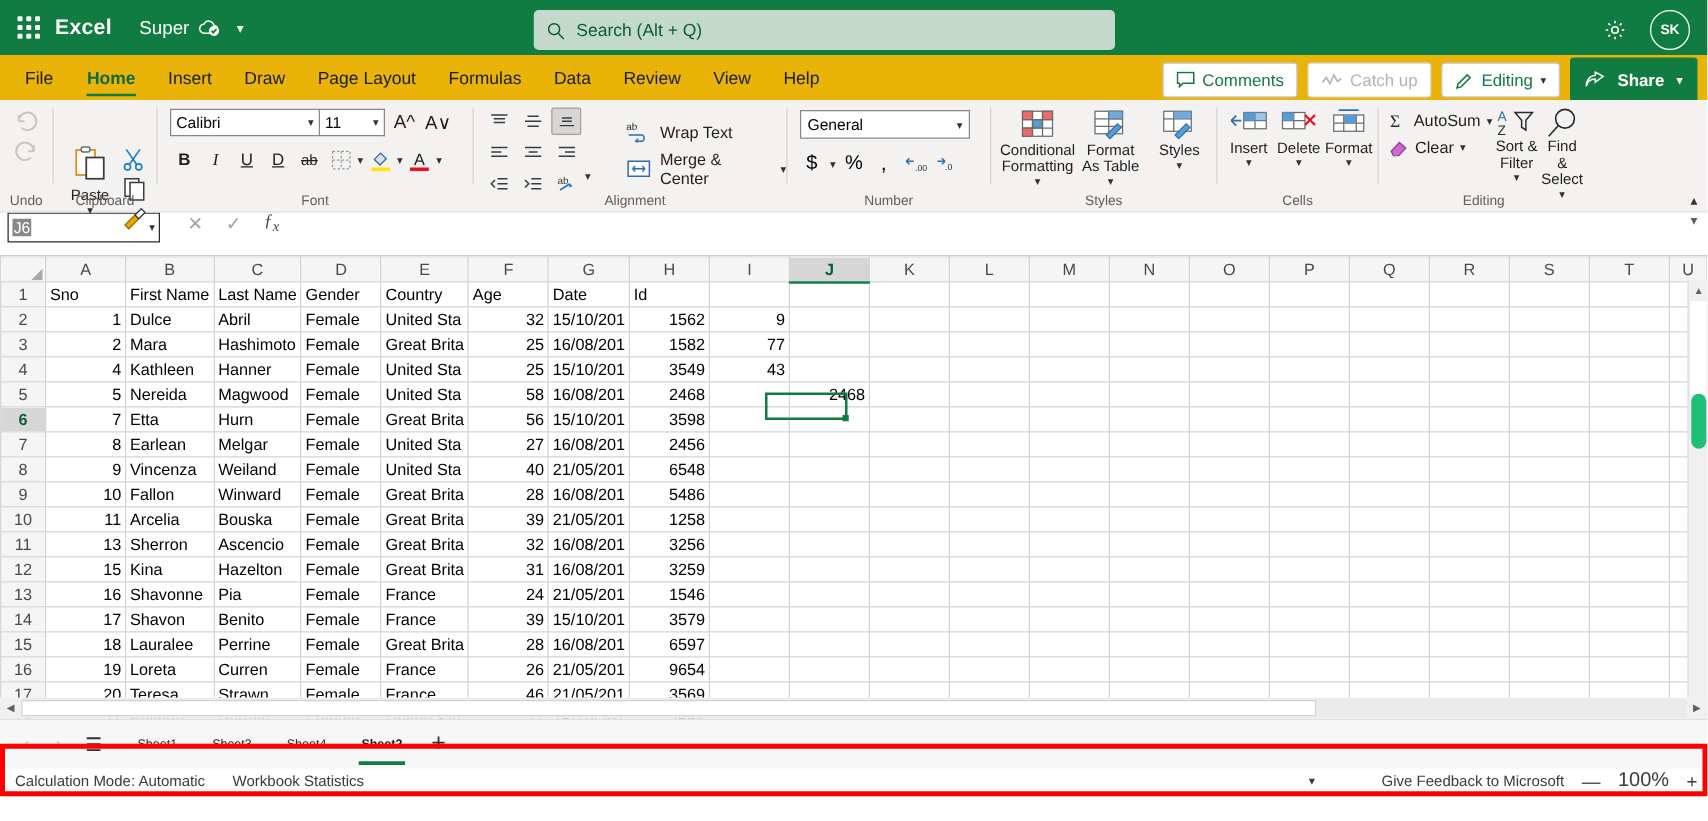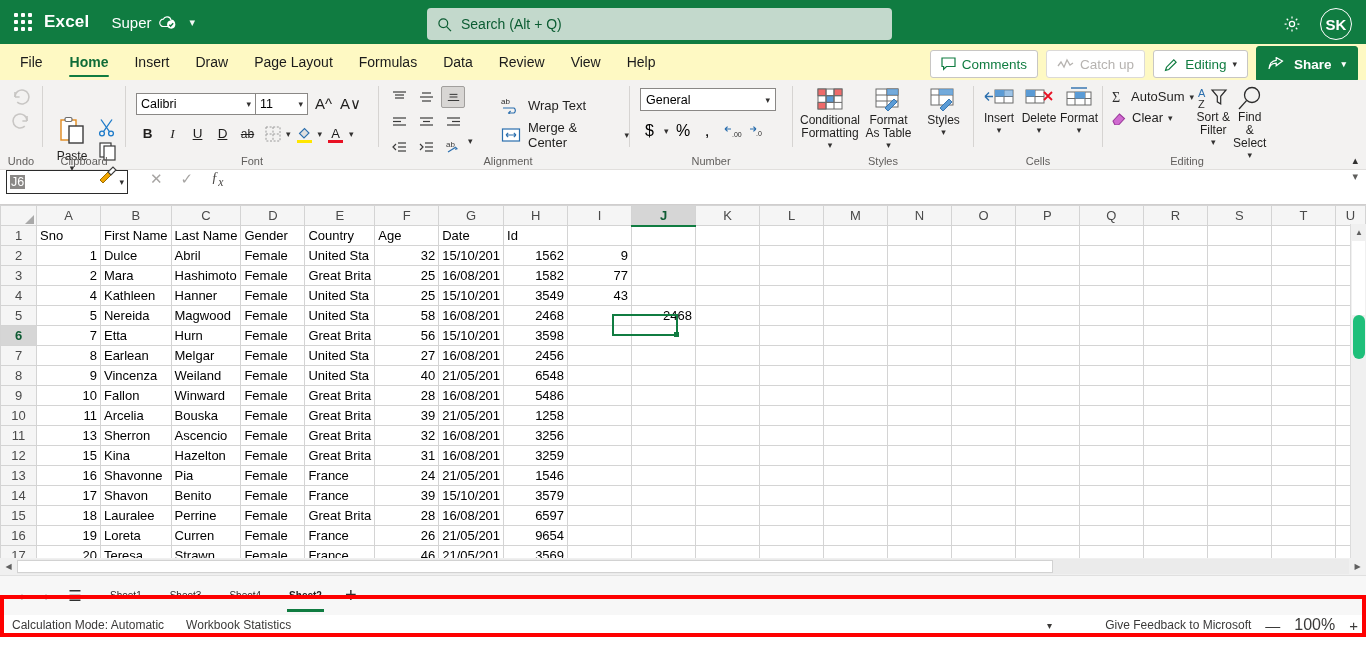--- a/index.html
+++ b/index.html
@@ -33,26 +33,26 @@
     background: #c3d9cc; border-radius: 4px; display: flex; align-items: center;
     padding: 0 10px; cursor: text;
   }
   .searchbox .mag { margin-right: 9px; }
   .search-ph { color: #0b5c32; font-size: 14px; }
   .tb-right { position: absolute; right: 0; top: 0; height: 48px; display: flex; align-items: center; }
   .gear { margin-right: 18px; cursor: pointer; }
   .avatar {
     width: 32px; height: 32px; border-radius: 50%; border: 1.5px solid #ffffff;
     display: flex; align-items: center; justify-content: center;
-    font-size: 15px; font-weight: bold; margin-right: 14px; cursor: pointer;
+    font-size: 11px; font-weight: bold; margin-right: 14px; cursor: pointer;
   }
 
   
   .ribbon-tabs {
-    height: 36px; background: #fef9c3; display: flex; align-items: stretch;
+    height: 36px; background: #eab308; display: flex; align-items: stretch;
     position: relative; border-bottom: 0;
   }
   .rtab {
     padding: 0 13px; display: flex; align-items: center; justify-content: center;
     font-size: 14px; color: #1b1b1b; cursor: pointer; position: relative;
   }
   .rtab.active { font-weight: bold; color: #0f6c38; }
   .rtab.active::after {
     content: ""; position: absolute; left: 12px; right: 12px; bottom: 3px;
     height: 2.5px; background: #107C41; border-radius: 2px;
@@ -85,21 +85,21 @@
   .icon-btn { display: flex; flex-direction: column; align-items: center; cursor: pointer; }
   .ic-lbl { font-size: 12px; color: #201f1e; line-height: 13px; text-align: center;}
   .mini { cursor: pointer; display: inline-flex; align-items:center; justify-content:center;}
   .chev { font-size: 9px; color: #323130; }
 
   
   .g-undo { width: 42px; align-items: center; gap: 2px; padding-top: 6px;}
   
   .g-clip { width: 82px; flex-direction: row; align-items: flex-start; padding: 4px 4px 0 6px; gap: 2px; margin-top: 32px;}
   
-  .g-font { width: 252px; padding: 12px 8px 0 10px; }
+  .g-font { width: 252px; padding: 6px 8px 0 10px; }
   .font-row1 { display: flex; align-items: center; gap: 4px; }
   .fname {
     width: 120px; height: 22px; border: 1px solid #8a8886; background: #fff;
     font-size: 12.5px; display: flex; align-items: center; padding: 0 4px;
     justify-content: space-between; cursor: pointer;
   }
   .fsize {
     width: 52px; height: 22px; border: 1px solid #8a8886; background: #fff; border-left: none;
     font-size: 12.5px; display: flex; align-items: center; padding: 0 4px;
     justify-content: space-between; cursor: pointer;

